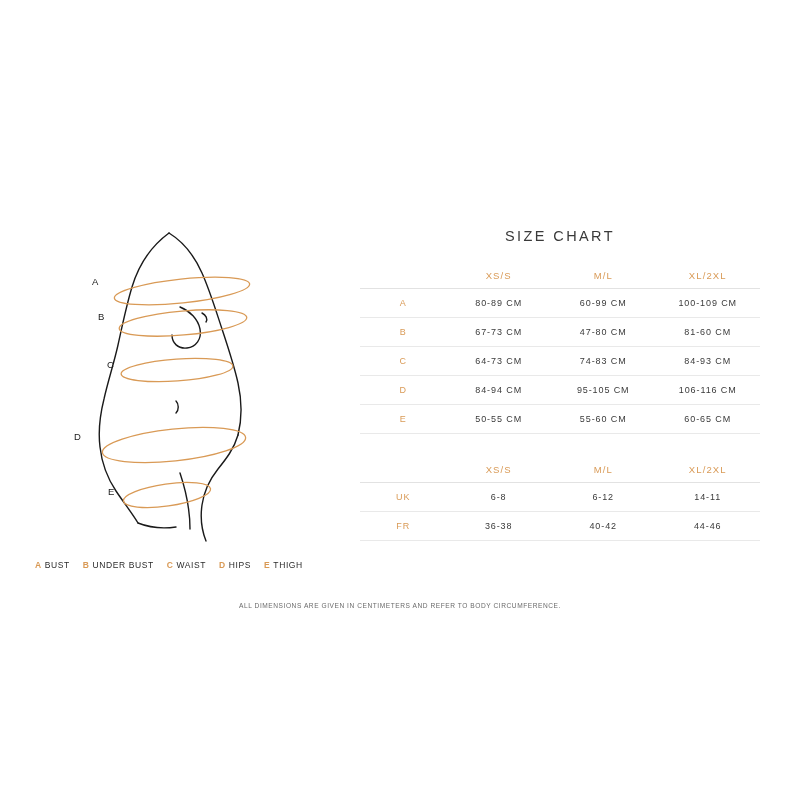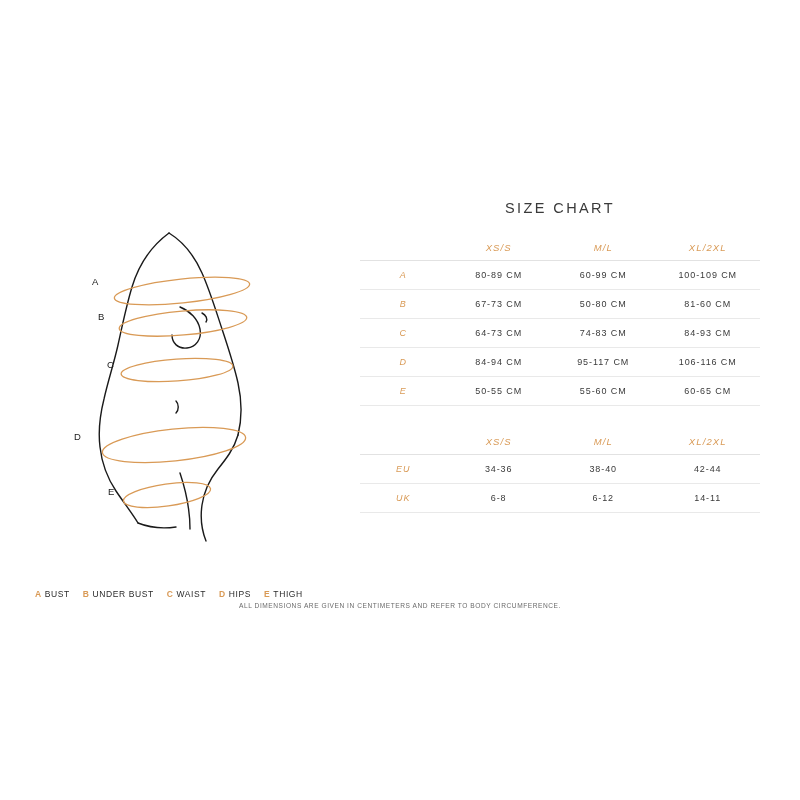--- a/index.html
+++ b/index.html
@@ -33,38 +33,38 @@
   .figure-svg { display: block; }
 
   .legend {
     position: absolute;
     left: 35px;
     top: 560px;
     width: 320px;
     font-size: 8.5px;
     letter-spacing: 0.6px;
     white-space: nowrap;
-    margin-top: 29px;
   }
   .legend-item {
     display: inline-block;
     margin-right: 10px;
   }
   .legend-letter {
     color: #d99a56;
     font-weight: 700;
     margin-right: 3px;
   }
   .legend-text {
     color: #2b2b2b;
   }
 
   
   .table-block {
     position: absolute;
+    margin-top: 28px;
   }
   .tbl-title {
     text-align: center;
     font-size: 14.5px;
     letter-spacing: 2.4px;
     color: #3a3a3a;
     font-weight: 400;
   }
   table.size-table {
     border-collapse: collapse;
@@ -89,21 +89,20 @@
     font-size: 9.5px;
     letter-spacing: 1.1px;
   }
   table.size-table tbody tr:last-child td {
     border-bottom: 1px solid #e9e9e9;
   }
   .rowhead {
     color: #d99a56 !important;
     font-size: 9.5px;
     letter-spacing: 1px;
-    font-style: italic;
   }
   .col-label { width: 86px; }
   .col-val { width: 104px; }
 
   .footnote {
     position: absolute;
     left: 180px;
     top: 602px;
     width: 440px;
     text-align: center;
@@ -194,33 +193,33 @@
       <tbody>
         <tr>
           <td class="rowhead">A</td>
           <td>80-89 CM</td>
           <td>60-99 CM</td>
           <td>100-109 CM</td>
         </tr>
         <tr>
           <td class="rowhead">B</td>
           <td>67-73 CM</td>
-          <td>50-80 CM</td>
+          <td>47-80 CM</td>
           <td>81-60 CM</td>
         </tr>
         <tr>
           <td class="rowhead">C</td>
           <td>64-73 CM</td>
           <td>74-83 CM</td>
           <td>84-93 CM</td>
         </tr>
         <tr>
           <td class="rowhead">D</td>
           <td>84-94 CM</td>
-          <td>95-117 CM</td>
+          <td>95-105 CM</td>
           <td>106-116 CM</td>
         </tr>
         <tr>
           <td class="rowhead">E</td>
           <td>50-55 CM</td>
           <td>55-60 CM</td>
           <td>60-65 CM</td>
         </tr>
       </tbody>
     </table>
@@ -231,30 +230,30 @@
       <thead>
         <tr>
           <th class="col-label"></th>
           <th class="col-val rowhead">XS/S</th>
           <th class="col-val rowhead">M/L</th>
           <th class="col-val rowhead">XL/2XL</th>
         </tr>
       </thead>
       <tbody>
         <tr>
-          <td class="rowhead">EU</td>
-          <td>34-36</td>
-          <td>38-40</td>
-          <td>42-44</td>
-        </tr>
-        <tr>
           <td class="rowhead">UK</td>
           <td>6-8</td>
           <td>6-12</td>
           <td>14-11</td>
         </tr>
+        <tr>
+          <td class="rowhead">FR</td>
+          <td>36-38</td>
+          <td>40-42</td>
+          <td>44-46</td>
+        </tr>
       </tbody>
     </table>
   </div>
 
   <div class="footnote">ALL DIMENSIONS ARE GIVEN IN CENTIMETERS AND REFER TO BODY CIRCUMFERENCE.</div>
 
 </div>
 
 </body></html>

